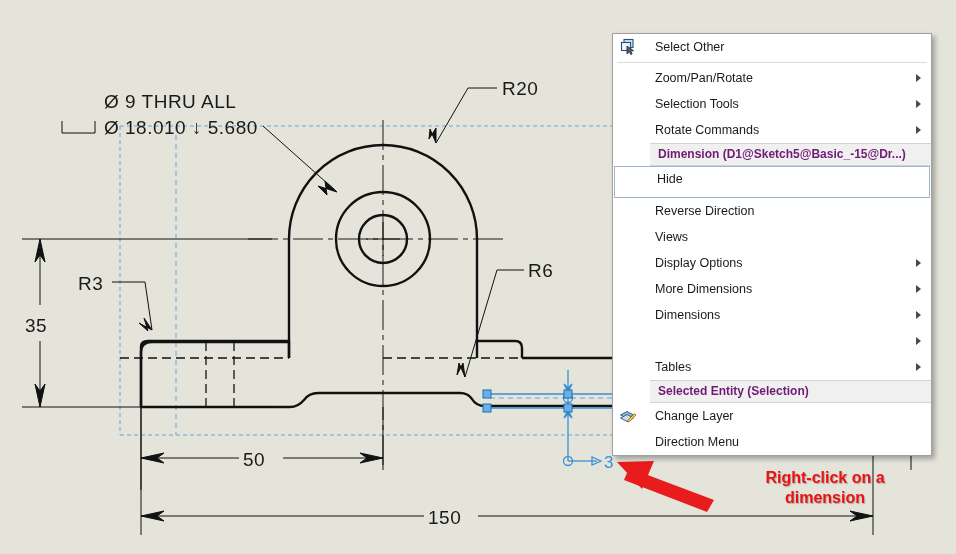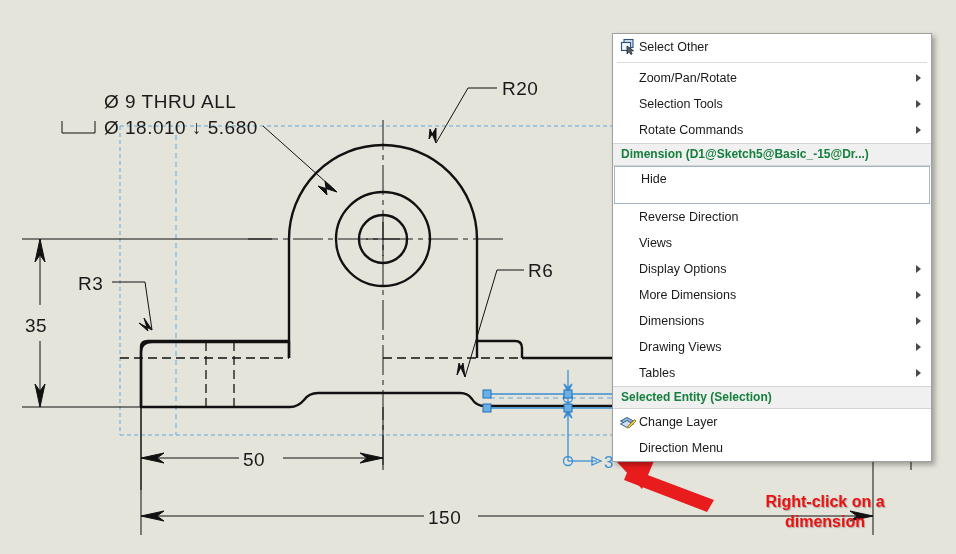--- a/index.html
+++ b/index.html
@@ -31,30 +31,30 @@
     border: 1px solid #a0a0a0;
     box-shadow: 3px 3px 5px rgba(0,0,0,0.30);
     font-size: 12.5px;
     color: #1a1a1a;
     z-index: 40;
   }
   .mi {
     position: relative;
     height: 26px;
     line-height: 26px;
-    padding-left: 26px;
+    padding-left: 42px;
     padding-right: 22px;
     white-space: nowrap;
     cursor: default;
   }
   .mi .mlabel { display: inline-block; }
   .mi.highlight {
     background: #ffffff;
     border: 1px solid #9fb6cd;
-    height: 38px;
+    height: 32px;
     line-height: 24px;
     margin: 0 1px;
     box-sizing: border-box;
   }
   .arrow {
     position: absolute;
     right: 10px;
     top: 50%;
     margin-top: -4px;
     width: 0; height: 0;
@@ -64,41 +64,42 @@
   }
   .sect {
     height: 21px;
     line-height: 21px;
     padding-left: 8px;
     font-weight: bold;
     font-size: 12px;
     background: #f0f0f0;
     border-top: 1px solid #d3d3d3;
     border-bottom: 1px solid #d3d3d3;
-    color: #15803d;
+    color: #701a75;
     white-space: nowrap;
     overflow: hidden;
+    margin-left: 37px;
   }
   .sep {
     height: 1px;
     background: #dcdcdc;
     margin: 2px 4px;
   }
   .micon {
     position: absolute;
     left: 6px;
     top: 4px;
     width: 18px;
     height: 18px;
   }
   
   #callout {
     position: absolute;
     left: 735px;
-    top: 492px;
+    top: 468px;
     width: 180px;
     text-align: center;
     color: #ee1111;
     font-weight: bold;
     font-size: 16px;
     line-height: 20px;
     text-shadow: 1px 1px 1px rgba(120,120,120,0.55);
     z-index: 30;
   }
   .dimtext {
@@ -328,21 +329,20 @@
       <span class="mlabel">More Dimensions</span>
       <span class="arrow"></span>
     </div>
 
     <div class="mi">
       <span class="mlabel">Dimensions</span>
       <span class="arrow"></span>
     </div>
 
     <div class="mi">
-      <span class="mlabel">Drawing Views</span>
       <span class="arrow"></span>
     </div>
 
     <div class="mi">
       <span class="mlabel">Tables</span>
       <span class="arrow"></span>
     </div>
 
     <div class="sect">Selected Entity (Selection)</div>
 

